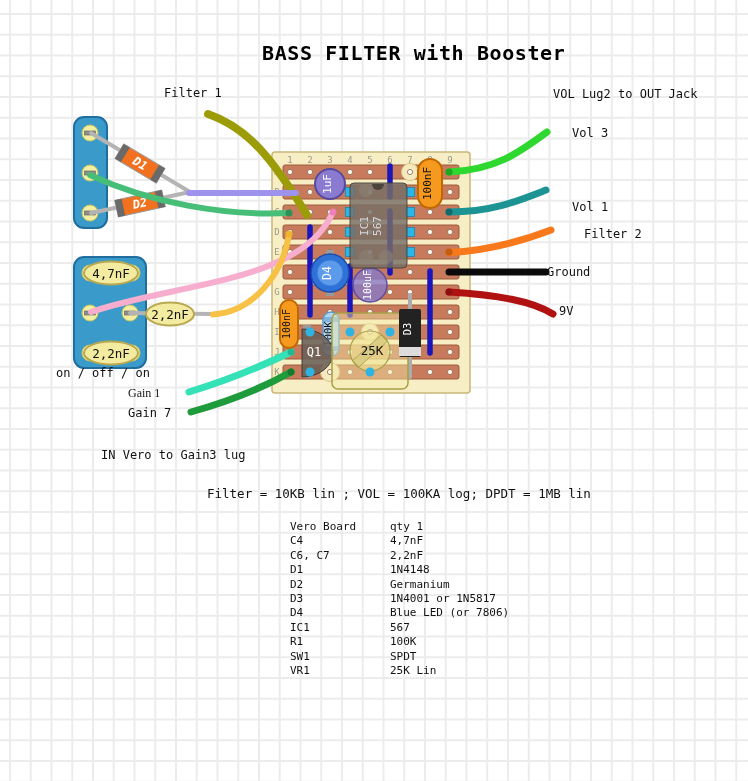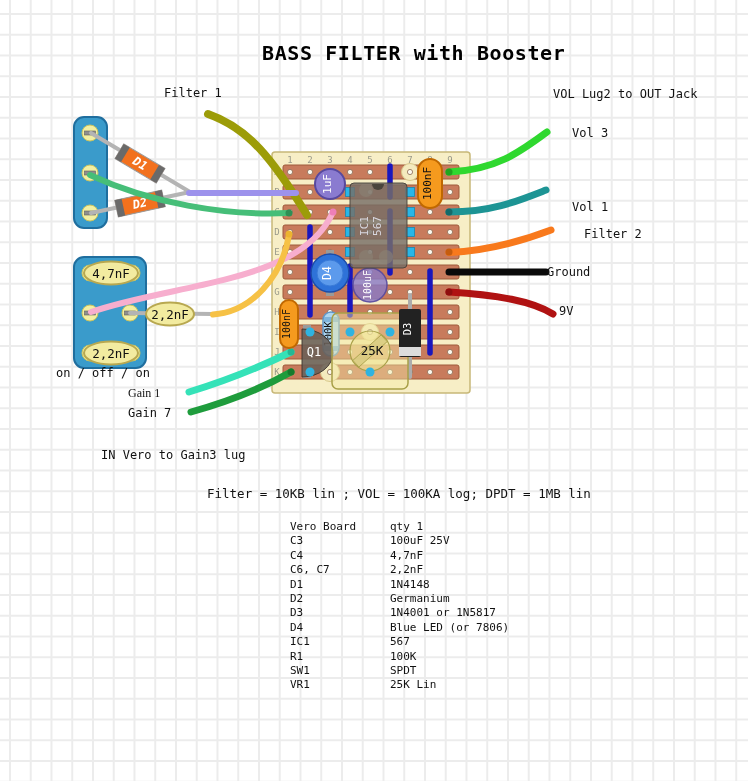--- a/index.html
+++ b/index.html
@@ -287,21 +287,20 @@
       <circle cx="310" cy="332" r="4.5" fill="#2FB3E0"></circle>
       <circle cx="350" cy="332" r="4.5" fill="#2FB3E0"></circle>
       <circle cx="390" cy="332" r="4.5" fill="#2FB3E0"></circle>
       <circle cx="370" cy="372" r="4.5" fill="#2FB3E0"></circle>
       <circle cx="310" cy="372" r="4.5" fill="#2FB3E0"></circle>
     </svg>
   <div id="title" style="left:246px;top:41px;">BASS FILTER with Booster</div>
   <div id="equation" style="left:207px;top:486px;">Filter = 10KB lin ; VOL = 100KA log; DPDT = 1MB lin</div>
   <div id="parts" style="left: 290px; top: 520px;">
       <div class="row"><span class="ref">Vero Board</span><span>qty 1</span></div>
-      <div class="row"><span class="ref">C3</span><span>100uF 25V</span></div>
       <div class="row"><span class="ref">C4</span><span>4,7nF</span></div>
       <div class="row"><span class="ref">C6, C7</span><span>2,2nF</span></div>
       <div class="row"><span class="ref">D1</span><span>1N4148</span></div>
       <div class="row"><span class="ref">D2</span><span>Germanium</span></div>
       <div class="row"><span class="ref">D3</span><span>1N4001 or 1N5817</span></div>
       <div class="row"><span class="ref">D4</span><span>Blue LED (or 7806)</span></div>
       <div class="row"><span class="ref">IC1</span><span>567</span></div>
       <div class="row"><span class="ref">R1</span><span>100K</span></div>
       <div class="row"><span class="ref">SW1</span><span>SPDT</span></div>
       <div class="row"><span class="ref">VR1</span><span>25K Lin</span></div>

